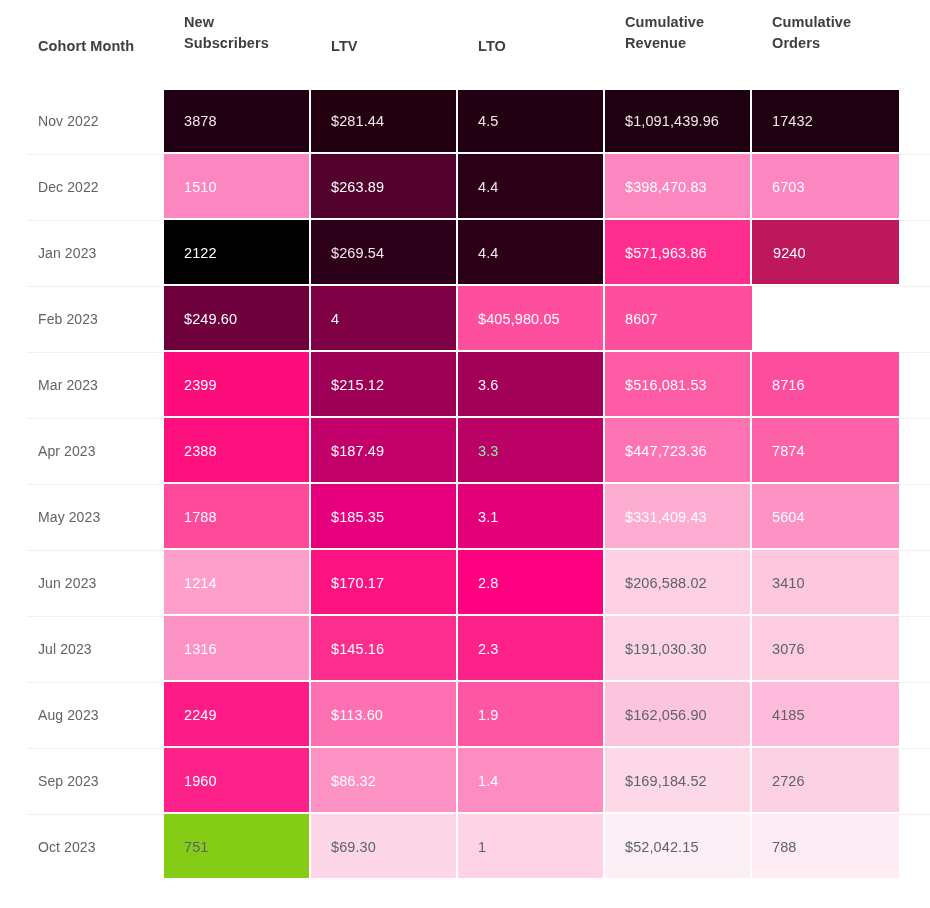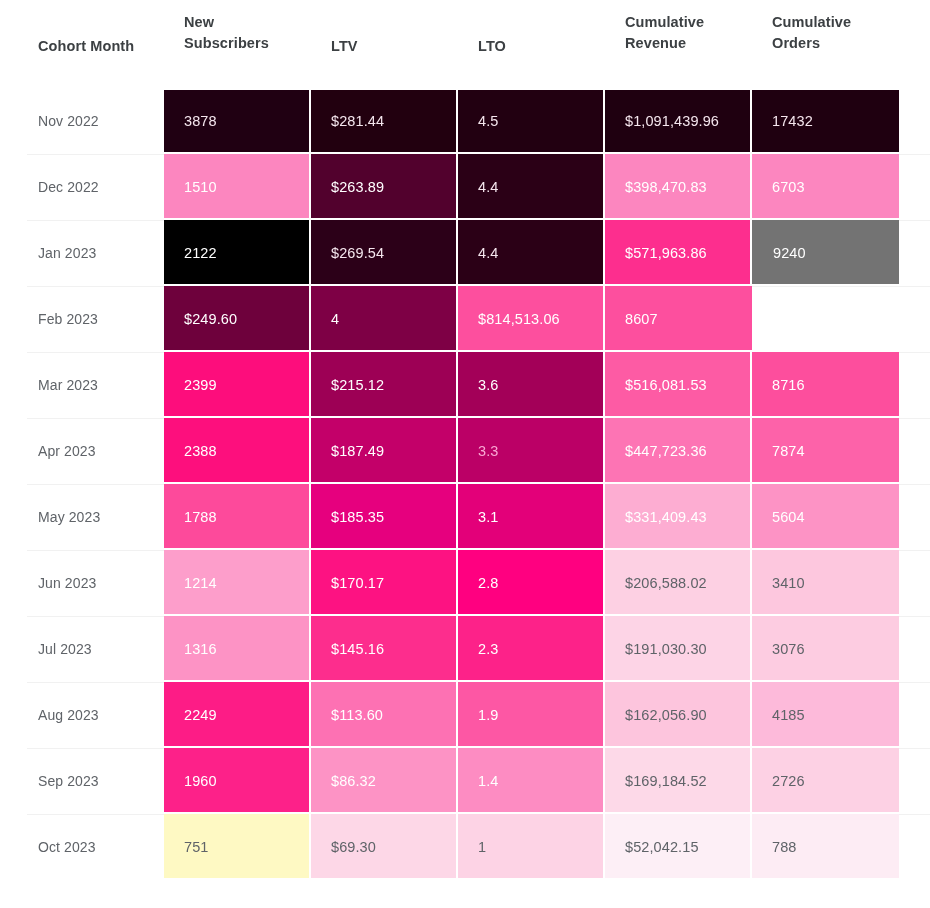--- a/index.html
+++ b/index.html
@@ -199,36 +199,36 @@
         </div>
         <div class="cell-data" style="background: rgb(44, 0, 24); color: rgb(245, 230, 238);">
           <span class="cell-text">$269.54</span>
         </div>
         <div class="cell-data" style="background: rgb(43, 0, 22); color: rgb(245, 230, 238);">
           <span class="cell-text">4.4</span>
         </div>
         <div class="cell-data" style="background: rgb(253, 46, 142); color: rgb(255, 255, 255);">
           <span class="cell-text">$571,963.86</span>
         </div>
-        <div class="cell-data" style="background: #737373; color: rgb(255, 255, 255); padding-left: 21px;">
+        <div class="cell-data" style="background: #be185d; color: rgb(255, 255, 255); padding-left: 21px;">
           <span class="cell-text">9240</span>
         </div>
       </div>
       <div class="row">
         <div class="cell-month">
           <span>Feb 2023</span>
         </div>
         <div class="cell-data" style="background: rgb(110, 1, 60); color: rgb(255, 255, 255);">
           <span class="cell-text">$249.60</span>
         </div>
         <div class="cell-data" style="background: rgb(126, 0, 69); color: rgb(255, 255, 255);">
           <span class="cell-text">4</span>
         </div>
         <div class="cell-data" style="background: rgb(253, 79, 158); color: rgb(255, 255, 255);">
-          <span class="cell-text">$814,513.06</span>
+          <span class="cell-text">$405,980.05</span>
         </div>
         <div class="cell-data" style="background: rgb(253, 79, 158); color: rgb(255, 255, 255);">
           <span class="cell-text">8607</span>
         </div>
       </div>
       <div class="row">
         <div class="cell-month">
           <span>Mar 2023</span>
         </div>
         <div class="cell-data" style="background: rgb(253, 13, 124); color: rgb(255, 255, 255);">
@@ -250,21 +250,21 @@
       <div class="row">
         <div class="cell-month">
           <span>Apr 2023</span>
         </div>
         <div class="cell-data" style="background: rgb(253, 15, 125); color: rgb(255, 255, 255);">
           <span class="cell-text">2388</span>
         </div>
         <div class="cell-data" style="background: rgb(195, 0, 105); color: rgb(255, 255, 255);">
           <span class="cell-text">$187.49</span>
         </div>
-        <div class="cell-data" style="background: rgb(187, 0, 102); color: #f9a8d4;">
+        <div class="cell-data" style="background: rgb(187, 0, 102); color: #86efac;">
           <span class="cell-text">3.3</span>
         </div>
         <div class="cell-data" style="background: rgb(253, 116, 180); color: rgb(255, 255, 255);">
           <span class="cell-text">$447,723.36</span>
         </div>
         <div class="cell-data" style="background: rgb(253, 98, 169); color: rgb(255, 255, 255);">
           <span class="cell-text">7874</span>
         </div>
       </div>
       <div class="row">
@@ -364,21 +364,21 @@
           <span class="cell-text">$169,184.52</span>
         </div>
         <div class="cell-data" style="background: rgb(253, 209, 228); color: rgb(95, 99, 104);">
           <span class="cell-text">2726</span>
         </div>
       </div>
       <div class="row">
         <div class="cell-month">
           <span>Oct 2023</span>
         </div>
-        <div class="cell-data" style="background: #fef9c3; color: rgb(95, 99, 104);">
+        <div class="cell-data" style="background: #84cc16; color: rgb(95, 99, 104);">
           <span class="cell-text">751</span>
         </div>
         <div class="cell-data" style="background: rgb(253, 215, 231); color: rgb(95, 99, 104);">
           <span class="cell-text">$69.30</span>
         </div>
         <div class="cell-data" style="background: rgb(253, 211, 229); color: rgb(95, 99, 104);">
           <span class="cell-text">1</span>
         </div>
         <div class="cell-data" style="background: rgb(253, 239, 246); color: rgb(95, 99, 104);">
           <span class="cell-text">$52,042.15</span>

